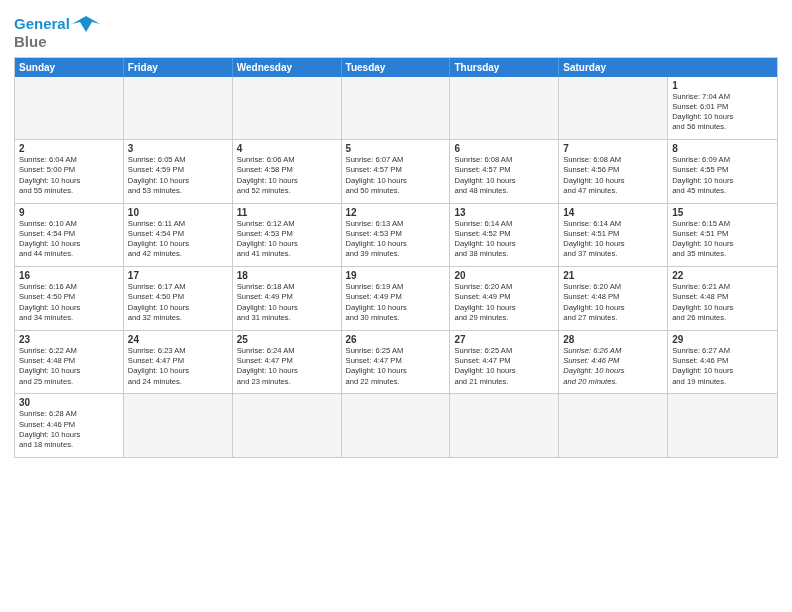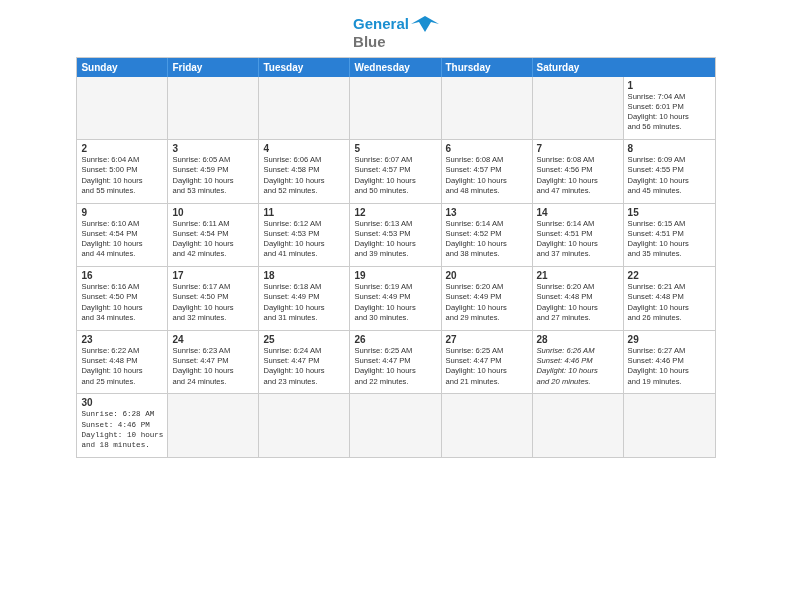--- a/index.html
+++ b/index.html
@@ -9,21 +9,20 @@
       font-family: Arial, sans-serif;
       background: #fff;
       overflow: hidden;
     }
     .page {
       width: 792px;
       height: 468px;
       padding: 10px 14px 10px 14px;
       display: flex;
       flex-direction: column;
-      align-items: center;
     }
     .header {
       display: flex;
       justify-content: space-between;
       align-items: flex-start;
       margin-bottom: 6px;
     }
     .logo {
       display: flex;
       flex-direction: column;
@@ -127,22 +126,22 @@
     <div class="title-area">
       <div class="month-title"></div>
       <div class="location"></div>
     </div>
   </div>
 
   <div class="calendar">
     <div class="cal-header-row">
     <div class="cal-header-cell">Sunday</div>
         <div class="cal-header-cell">Friday</div>
+        <div class="cal-header-cell">Wednesday</div>
         <div class="cal-header-cell">Tuesday</div>
-        <div class="cal-header-cell">Wednesday</div>
         <div class="cal-header-cell">Thursday</div>
         <div class="cal-header-cell">Saturday</div>
       </div>
     <div class="cal-body">
     <div class="cal-row">
           <div class="cal-cell empty"></div>
           <div class="cal-cell empty"></div>
           <div class="cal-cell empty"></div>
           <div class="cal-cell empty"></div>
           <div class="cal-cell empty"></div>
@@ -355,21 +354,21 @@
             <span class="day-num">29</span>
             <div class="cell-info" style="white-space: pre-line;">Sunrise: 6:27 AM
 Sunset: 4:46 PM
 Daylight: 10 hours
 and 19 minutes.</div>
           </div>
         </div>
         <div class="cal-row">
           <div class="cal-cell">
             <span class="day-num">30</span>
-            <div class="cell-info" style="white-space: pre-line; font-family: Liberation Mono, monospace;">Sunrise: 6:28 AM
+            <div class="cell-info" style="white-space: pre-line;">Sunrise: 6:28 AM
 Sunset: 4:46 PM
 Daylight: 10 hours
 and 18 minutes.</div>
           </div>
           <div class="cal-cell empty"></div>
           <div class="cal-cell empty"></div>
           <div class="cal-cell empty"></div>
           <div class="cal-cell empty"></div>
           <div class="cal-cell empty"></div>
           <div class="cal-cell empty"></div>

